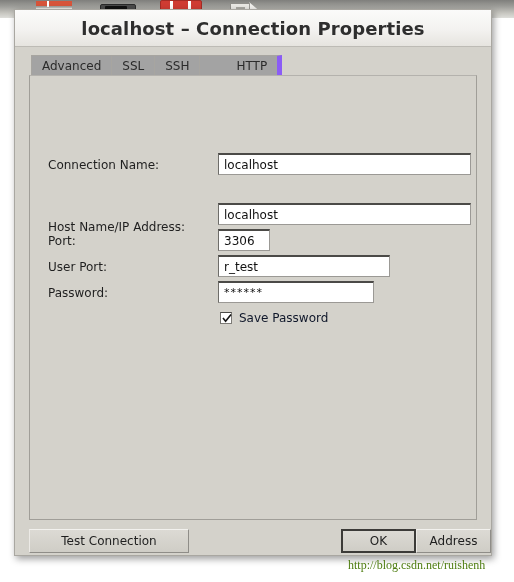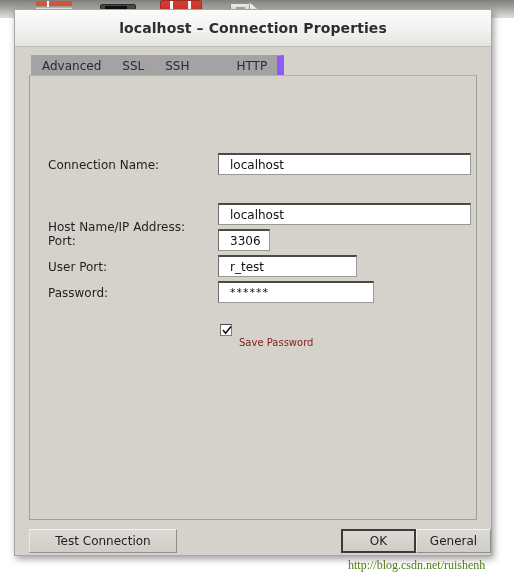--- a/index.html
+++ b/index.html
@@ -64,21 +64,21 @@
   }
   #titlebar {
     height: 36px;
     background: linear-gradient(180deg, #fbfbfa 0%, #f3f2f0 55%, #e6e4df 100%);
     border-bottom: 1px solid #bdbbb5;
     display: flex;
     align-items: center;
     justify-content: center;
   }
   #title-text {
-    font-size: 14px;
+    font-size: 18px;
     font-weight: bold;
     color: #2e2e2e;
     letter-spacing: 0.1px;
   }
 
   
   #tabstrip {
     position: relative;
     height: 21px;
     margin: 7px 0 0 16px;
@@ -98,21 +98,21 @@
     box-sizing: border-box;
     text-align: center;
     white-space: nowrap;
   }
   .tab.sel {
     background: #d9d7d1;
     height: 21px;
     line-height: 21px;
     border-color: #b4b2ad;
   }
-  .tab.last-edge { border-right: 7px solid #8b5cf6; padding-left: 36px; }
+  .tab.last-edge { border-right: 5px solid #8b5cf6; padding-left: 36px; }
   .tab-tail {
     flex: 1;
     height: 1px;
   }
 
   
   #panel {
     position: relative;
     margin: 0 14px;
     height: 445px;
@@ -133,39 +133,39 @@
     position: absolute;
     background: #ffffff;
     border: 1px solid #9b9995;
     border-top: 2px solid #4b4a47;
     border-left: 1px solid #6e6d69;
     box-sizing: border-box;
     font-size: 12px;
     color: #111;
     display: flex;
     align-items: center;
-    padding-left: 11px;
+    padding-left: 5px;
     overflow: hidden;
     white-space: nowrap;
   }
   .field.pw { letter-spacing: 1px; font-size: 11px; }
 
   
   #savepw-row { position: absolute; display: flex; align-items: center; gap: 7px; }
   .cbox {
     width: 12px; height: 12px;
     background: #ffffff;
     border: 1px solid #7d7b77;
     border-top-color: #4b4a47;
     border-left-color: #6e6d69;
     position: relative;
     box-sizing: border-box;
   }
   .cbox svg { position: absolute; left: 1px; top: 0px; }
-  .cbox-lbl { font-size: 10px; color: #7f1d1d; margin-top: 26px; }
+  .cbox-lbl { font-size: 12px; color: #0f172a; }
 
   
   #buttons {
     position: absolute;
     left: 0; right: 0;
     top: 519px;
     height: 28px;
   }
   .btn {
     position: absolute;
@@ -255,39 +255,39 @@
     <div class="field" style="left:188px; top:127px; width:253px; height:22px;" placeholder="">localhost</div>
 
     <div class="row" style="left:18px; top:158px;">
       <span class="lbl">Port:</span>
     </div>
     <div class="field" style="left:188px; top:153px; width:52px; height:22px;" placeholder="">3306</div>
 
     <div class="row" style="left:18px; top:184px;">
       <span class="lbl">User Port:</span>
     </div>
-    <div class="field" style="left:188px; top:179px; width:139px; height:22px;" placeholder="">r_test</div>
+    <div class="field" style="left:188px; top:179px; width:172px; height:22px;" placeholder="">r_test</div>
 
     <div class="row" style="left:18px; top:210px;">
       <span class="lbl">Password:</span>
     </div>
     <div class="field pw" style="left:188px; top:205px; width:156px; height:22px;" placeholder="">******</div>
 
     <div id="savepw-row" style="left:190px; top:235px;">
       <span class="cbox">
         <svg width="10" height="11" viewBox="0 0 10 11">
           <path d="M1 5 L3.6 8.2 L9 1.4" stroke="#141414" stroke-width="1.6" fill="none"></path>
         </svg>
       </span>
       <span class="cbox-lbl">Save Password</span>
     </div>
 
   </div>
 
   <div id="buttons">
-    <div class="btn" style="left:14px; width:148px;">Test Connection</div>
+    <div class="btn" style="left:14px; width:160px;">Test Connection</div>
     <div class="btn default-btn" style="left:318px; width:75px;">OK</div>
-    <div class="btn" style="left:401px; width:75px;">General</div>
+    <div class="btn" style="left:401px; width:75px;">Address</div>
   </div>
 
 </div>
 
 <div id="watermark">http://blog.csdn.net/ruishenh</div>
 
 </body></html>

